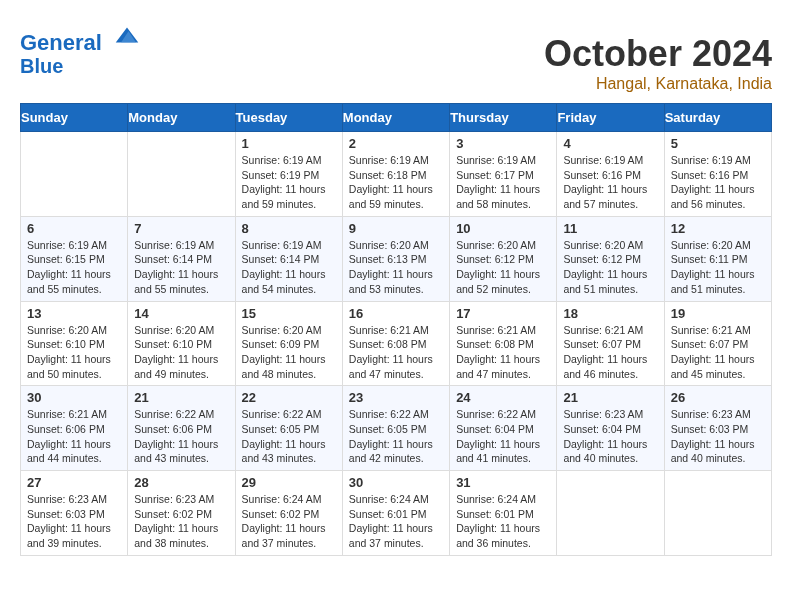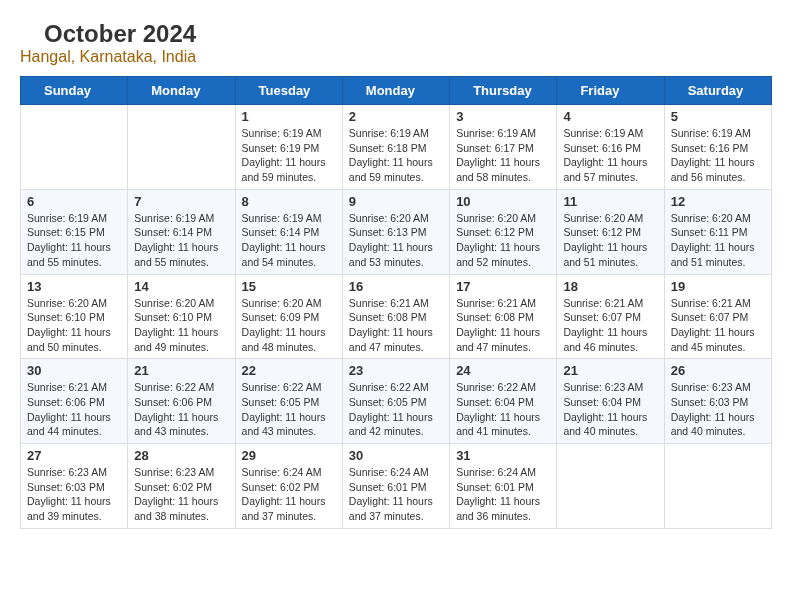--- a/index.html
+++ b/index.html
@@ -31,38 +31,39 @@
     }
     .logo-icon {
       width: 30px;
       height: 30px;
       margin-left: 4px;
     }
     .title-section {
       text-align: right;
     }
     .month-title {
-      font-size: 24px;
+      font-size: 36px;
       font-weight: bold;
       color: #333;
+      margin-top: 13px;
     }
     .location-title {
       font-size: 16px;
       color: #a16207;
     }
     .calendar-table {
       width: 100%;
       border-collapse: collapse;
       border: 1px solid #ccc;
     }
     .calendar-table th {
       background: #1a6abf;
       color: #fff;
       text-align: left;
-      padding: 6px 23px;
+      padding: 6px 0;
       font-size: 13px;
       border: 1px solid #1a5aa0;
     }
     .calendar-table td {
       vertical-align: top;
       padding: 4px 6px;
       border: 1px solid #ddd;
       width: calc(100% / 7);
       min-height: 80px;
       font-size: 11px;
@@ -89,20 +90,32 @@
       background: #fff;
     }
     .calendar-table thead tr th {
       background: #1a6abf;
     }
   </style>
 </head>
 <body>
 
 <div class="header">
+  <div class="logo">
+    <div>
+      <div class="logo-text">
+        <span>General</span>
+        <svg class="logo-icon" viewBox="0 0 40 30" xmlns="http://www.w3.org/2000/svg">
+          <polygon points="5,25 20,5 35,25" fill="#1a6abf"></polygon>
+          <polygon points="12,25 22,10 32,25" fill="#5599dd" opacity="0.6"></polygon>
+        </svg>
+      </div>
+      <div class="logo-text" style="color:#1a6abf; font-size:20px;">Blue</div>
+    </div>
+  </div>
   <div class="title-section">
     <div class="month-title">October 2024</div>
     <div class="location-title">Hangal, Karnataka, India</div>
   </div>
 </div>
 
 <table class="calendar-table">
   <thead>
     <tr>
     <th>Sunday</th>

